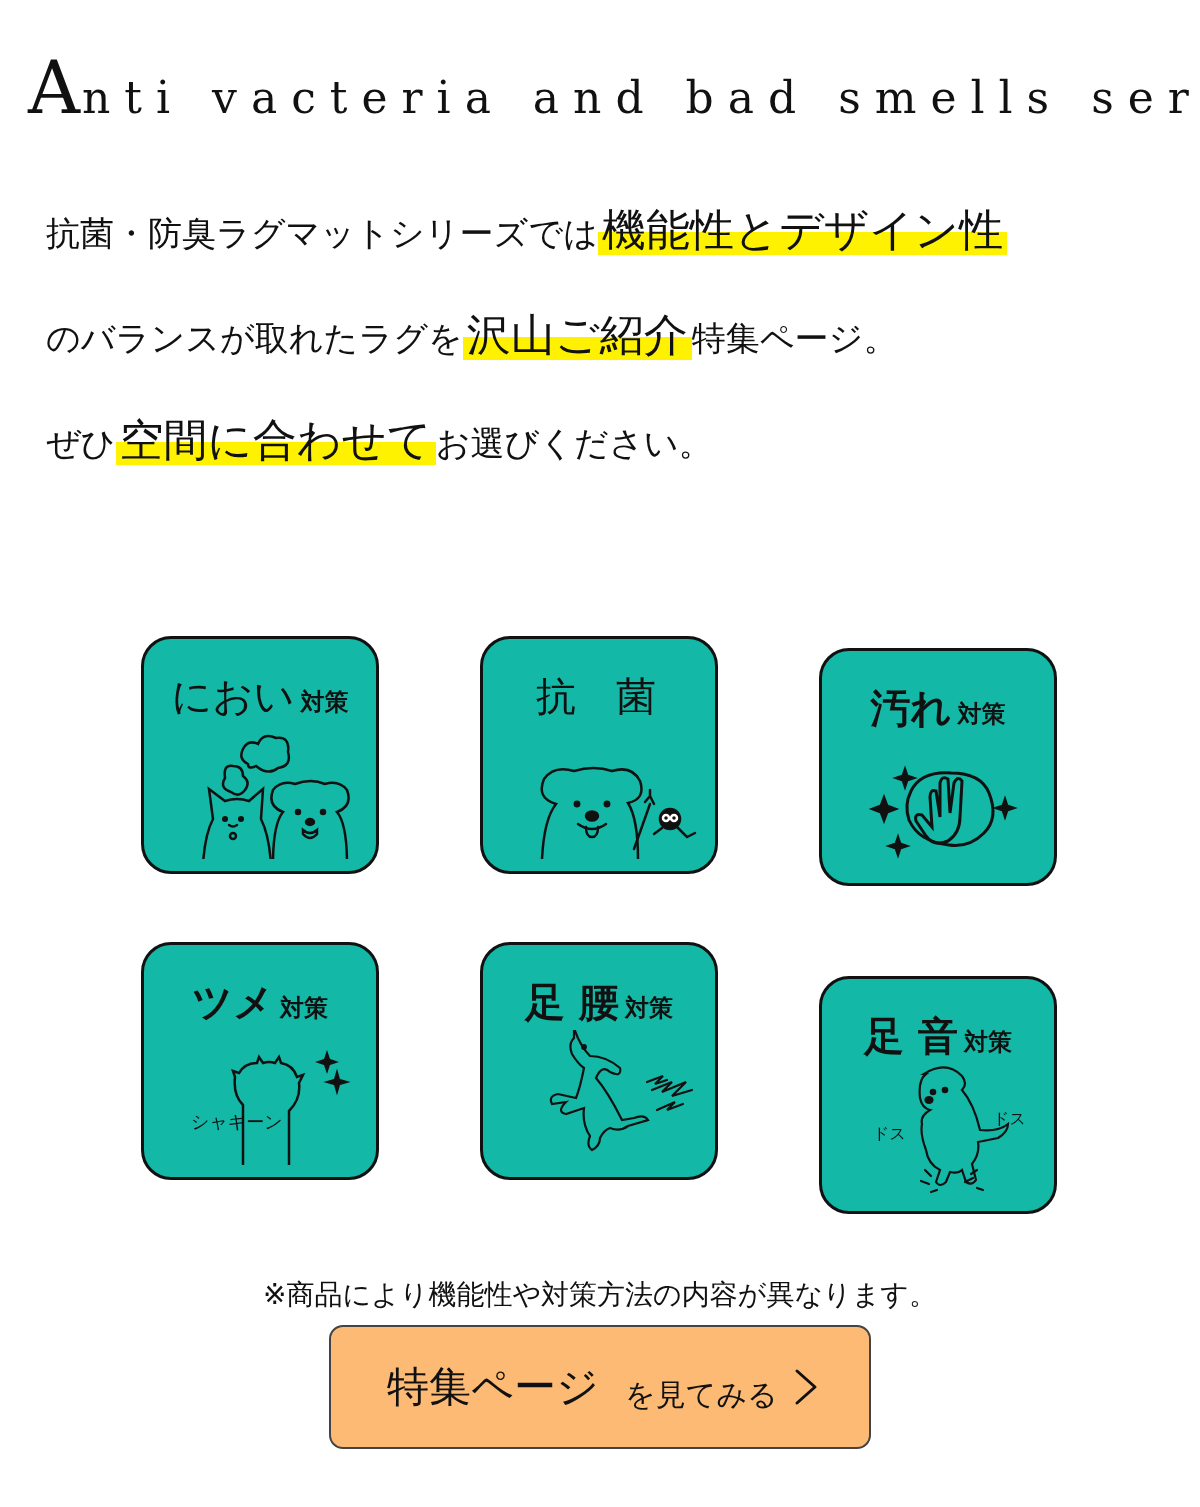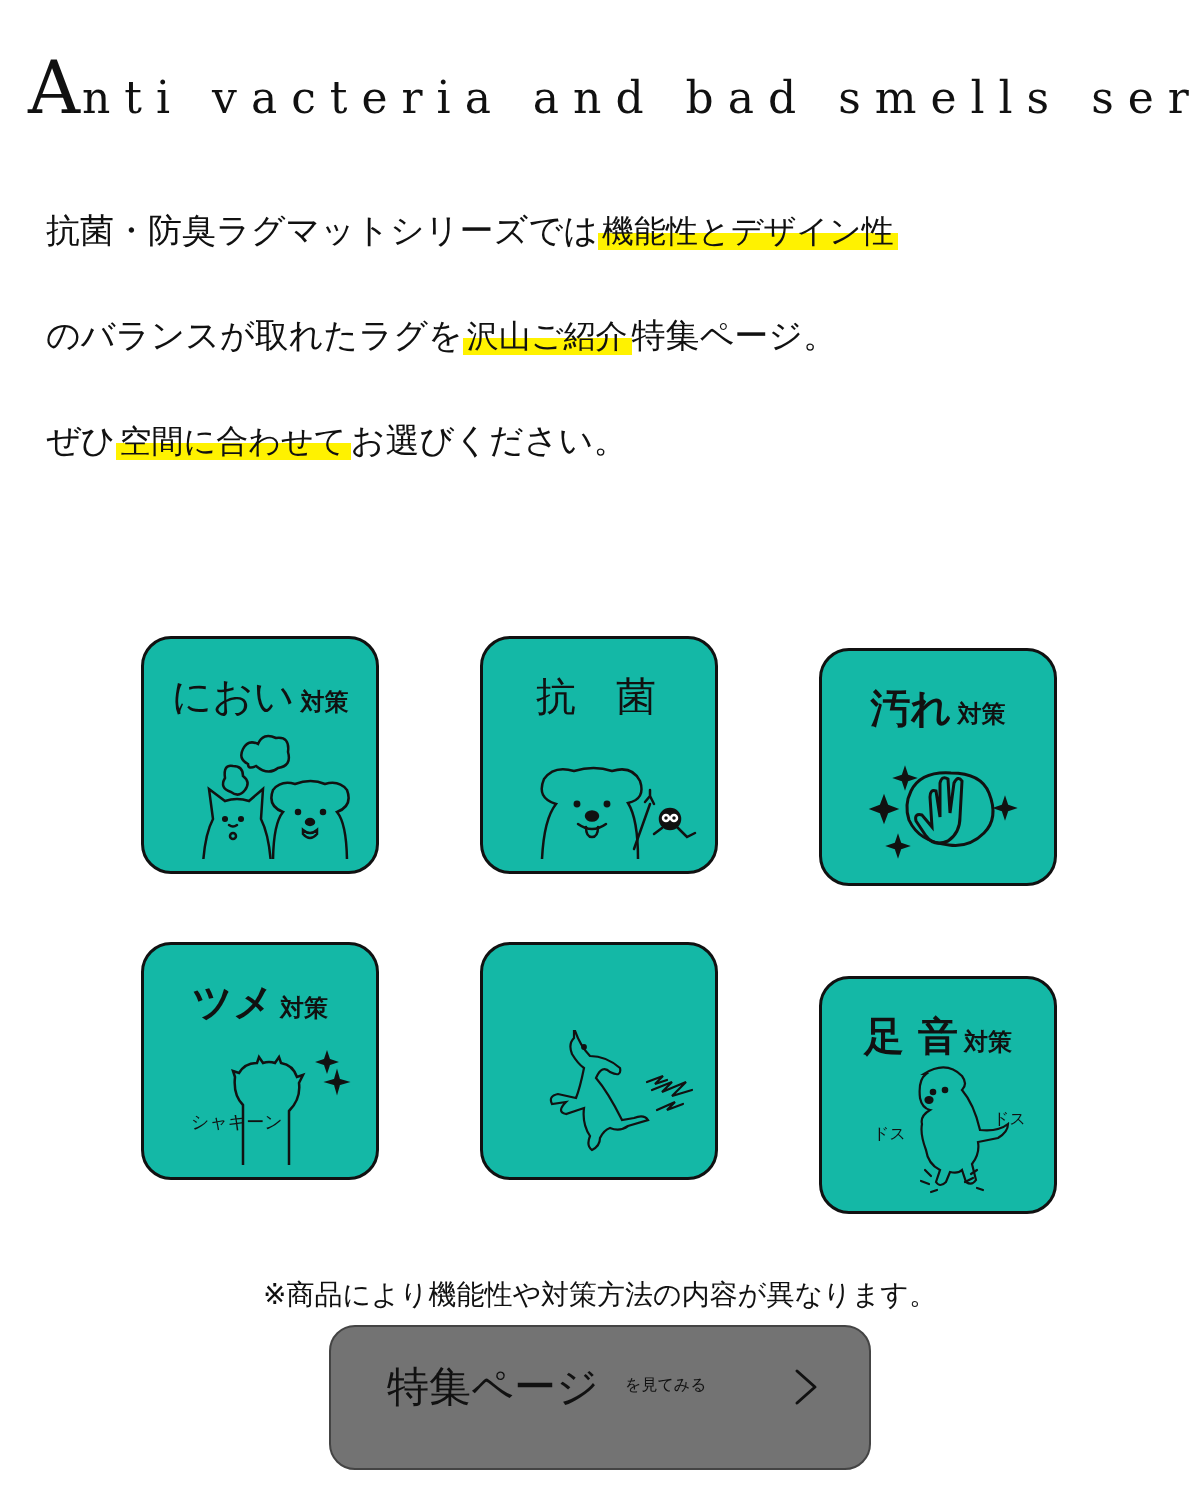--- a/index.html
+++ b/index.html
@@ -12,21 +12,21 @@
     font-family: "DejaVu Serif", "Liberation Serif", serif;
     font-size: 44px; letter-spacing: 14px; white-space: nowrap;
     line-height: 80px;
   }
   .title .cap { font-size: 72px; letter-spacing: 2px; }
   .lead-line {
     position: absolute; left: 46px; font-size: 34px; white-space: nowrap;
     line-height: 60px; letter-spacing: 0px;
   }
   .lead-line .hl {
-    font-size: 32px;
+    font-size: 44px;
     background: linear-gradient(to bottom, transparent 55%, #fff200 55%, #fff200 100%);
     padding: 0 4px;
   }
   .l1 { top: 200px; }
   .l2 { top: 305px; }
   .l3 { top: 410px; }
 
   .card {
     position: absolute; width: 238px; height: 238px; box-sizing: border-box;
     border: 3px solid #111; border-radius: 30px; background: #14b8a6;
@@ -37,26 +37,26 @@
   }
   .card .label .sub { font-size: 24px; margin-left: 6px; font-weight: bold; }
   .card .label.bold { font-weight: bold; }
   .card svg { position: absolute; left: 19px; top: 85px; width: 200px; height: 135px; }
 
   .note {
     position: absolute; left: 0; right: 0; top: 1232px; text-align: center;
     font-size: 28px; white-space: nowrap; margin-top: 44px;
   }
   .cta {
-    position: absolute; left: 329px; top: 1325px; width: 542px; height: 145px;
-    box-sizing: border-box; border: 2px solid #444; border-radius: 26px;
-    background: #737373; cursor: pointer;
+    position: absolute; left: 329px; top: 1325px; width: 542px; height: 124px;
+    box-sizing: border-box; border: 2px solid #444; border-radius: 14px;
+    background: #fdba74; cursor: pointer;
   }
   .cta .main { position: absolute; left: 56px; top: 32px; font-size: 42px; white-space: nowrap; }
-  .cta .small { position: absolute; left: 294px; top: 48px; font-size: 16px; white-space: nowrap; }
+  .cta .small { position: absolute; left: 294px; top: 48px; font-size: 30px; white-space: nowrap; }
   .cta .chev { position: absolute; left: 460px; top: 40px; width: 30px; height: 40px; }
 </style>
 </head>
 <body>
 
 <div class="title"><span class="cap">A</span><span>nti vacteria and bad smells series</span></div>
 
 <div class="lead-line l1"><span>抗菌・防臭ラグマットシリーズでは</span><span class="hl">機能性とデザイン性</span><span></span></div>
 <div class="lead-line l2"><span>のバランスが取れたラグを</span><span class="hl">沢山ご紹介</span><span>特集ページ。</span></div>
 <div class="lead-line l3"><span>ぜひ</span><span class="hl">空間に合わせて</span><span>お選びください。</span></div>
@@ -113,20 +113,21 @@
   <div class="label bold"><span>ツメ</span><span class="sub">対策</span></div>
   <svg viewBox="0 0 200 135" fill="none" stroke="#111" stroke-width="2.5" stroke-linecap="round">
     <path d="M80 135 v-60 q-10 -10 -8 -28 l-2 -6 l6 2 q6 -10 18 -10 l2 -6 l4 6 q6 -2 12 0 l4 -6 l2 6 q12 2 16 14 l6 -2 l-4 8 q2 16 -10 28 v54"></path>
     <text x="28" y="98" font-size="18" fill="#111" stroke="none" font-family="DejaVu Sans, sans-serif">シャキーン</text>
     <path d="M162 30 l2 -6 l2 6 l6 2 l-6 2 l-2 6 l-2 -6 l-6 -2z" fill="#111"></path>
     <path d="M172 50 l2 -7 l2 7 l7 2 l-7 2 l-2 7 l-2 -7 l-7 -2z" fill="#111"></path>
   </svg>
 </div>
 
 <div class="card" style="left:480px; top:942px;">
+  <div class="label bold"><span>足 腰</span><span class="sub">対策</span></div>
   <svg viewBox="0 0 200 135" fill="none" stroke="#111" stroke-width="2.2" stroke-linecap="round">
     <path d="M72 8 q-6 6 -2 16 q6 10 12 14 q-4 20 -8 30 l-18 -4 q-10 2 -6 10 l14 -2 q-10 10 0 12 l18 -6 q-2 16 6 28 q-4 10 2 14 q8 -4 8 -12 q4 -8 10 -10 q10 4 18 -2 l20 -6 q-4 -6 -14 -2 l-12 2 q-14 -28 -26 -42 q6 -14 14 -6 q12 6 10 -4 q-14 -12 -30 -12 q-10 -10 -16 -28z"></path>
     <circle cx="82" cy="17" r="1.8" fill="#111"></circle>
     <path d="M150 60 l20 -8 l-10 10 l24 -10 l-14 14 l20 -6 M155 80 l18 -8 l-8 8 l16 -6 M145 52 l16 -6 l-8 8 l12 -4"></path>
   </svg>
 </div>
 
 <div class="card" style="left:819px; top:976px;">
   <div class="label bold"><span>足 音</span><span class="sub">対策</span></div>
   <svg viewBox="0 0 200 135" fill="none" stroke="#111" stroke-width="2.2" stroke-linecap="round">

